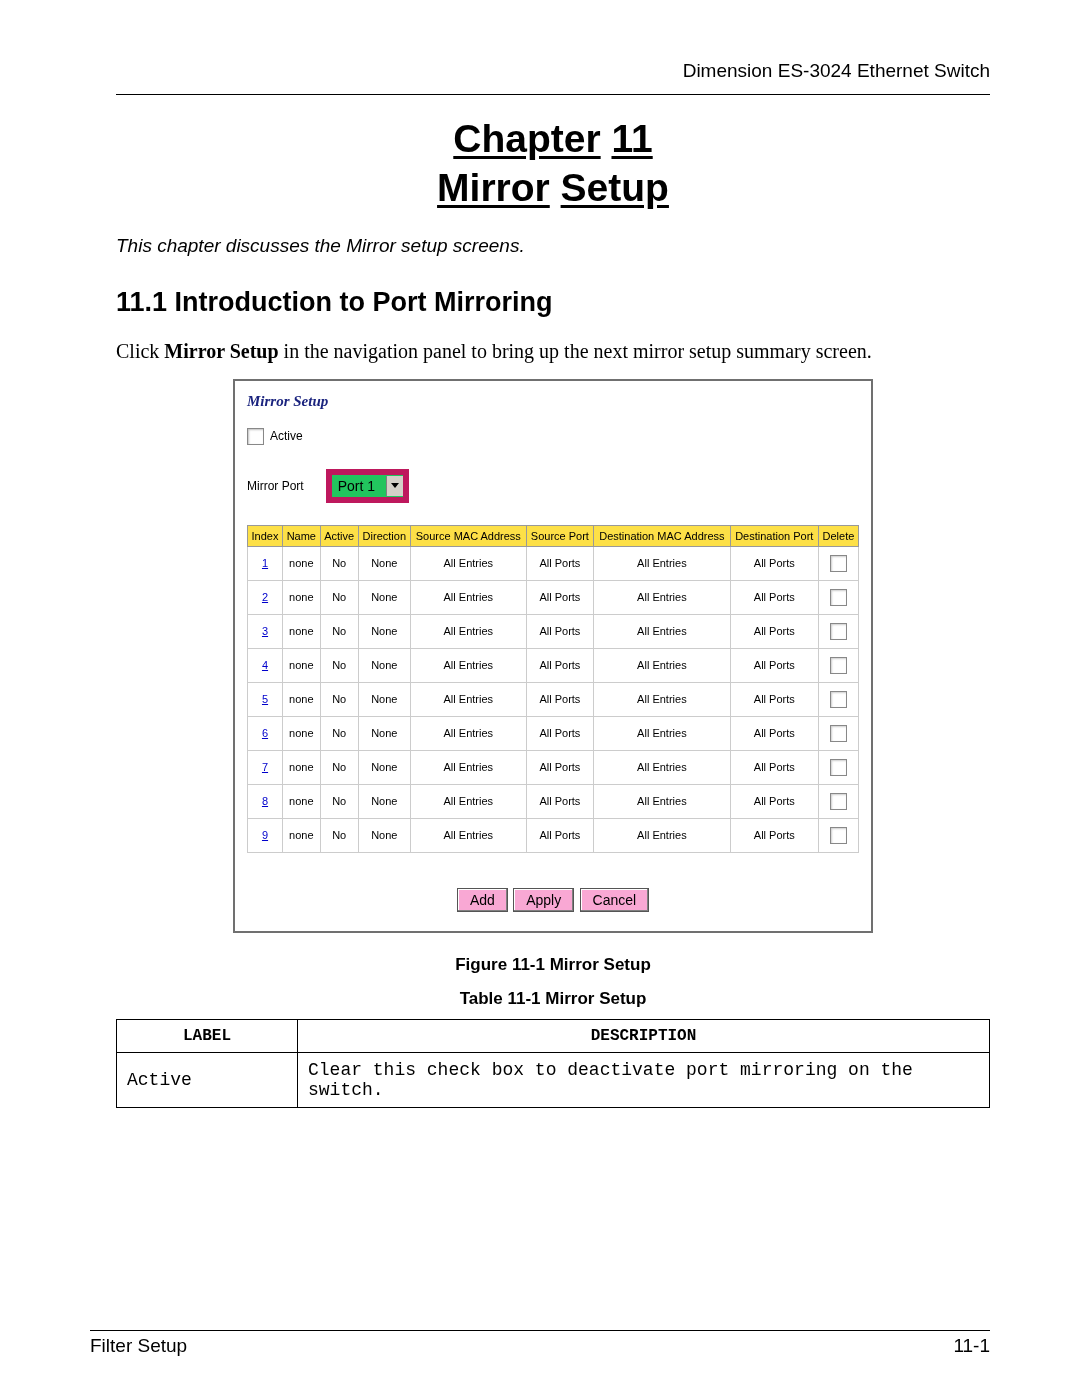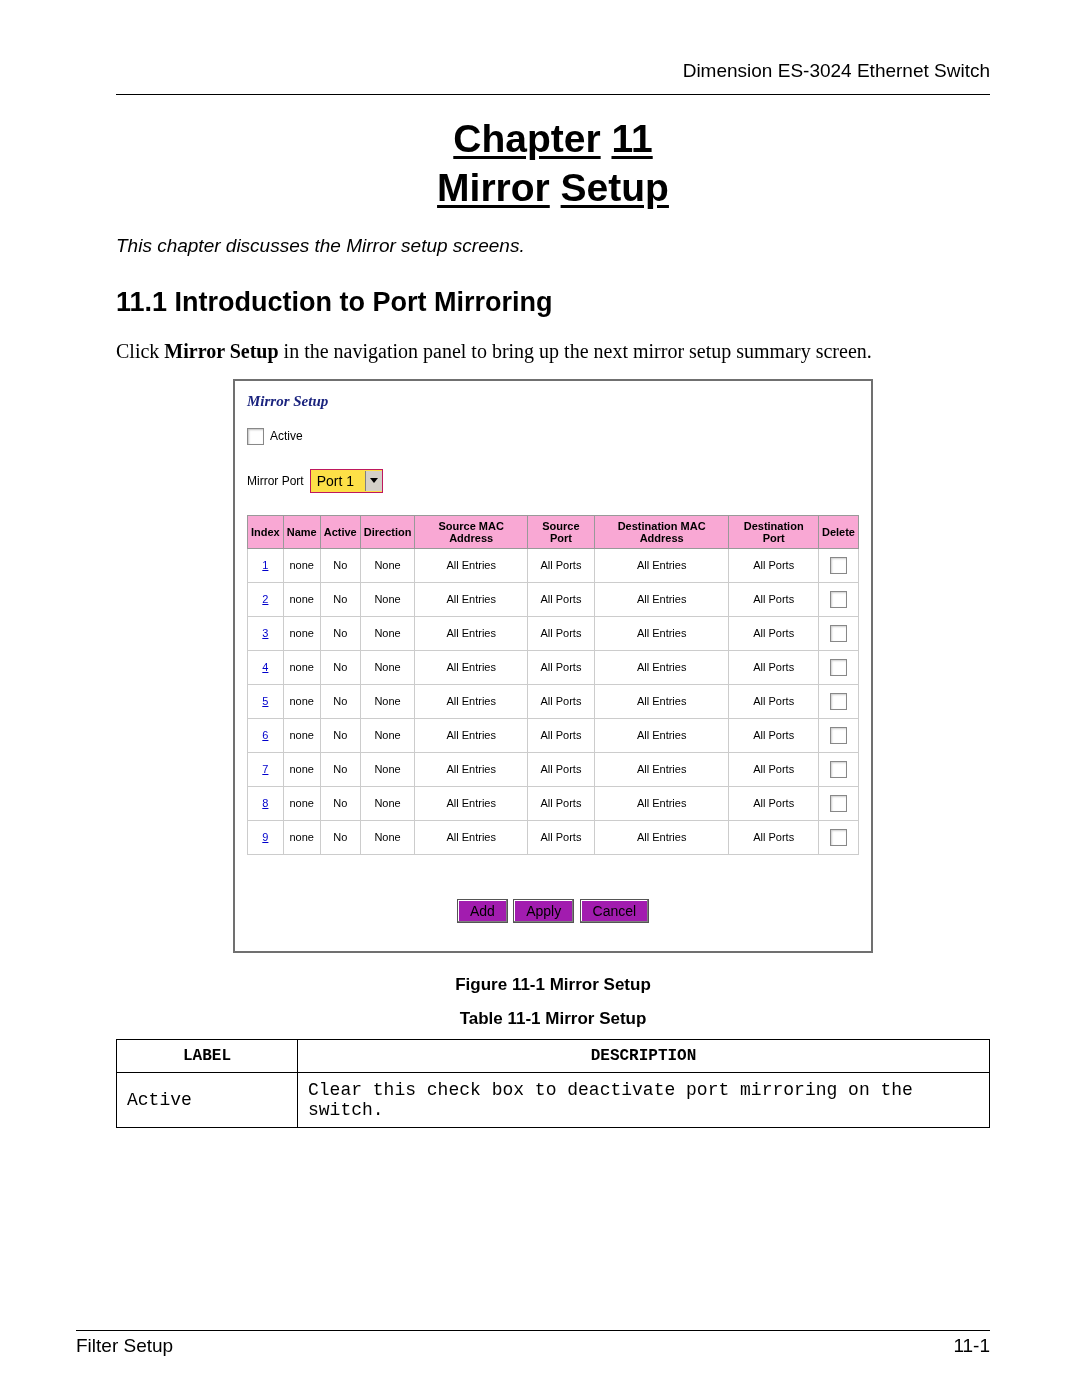--- a/index.html
+++ b/index.html
@@ -87,29 +87,29 @@
   .checkbox {
     width: 15px;
     height: 15px;
     border: 1px solid #888;
     background: #fff;
     box-shadow: inset 1px 1px 2px rgba(0,0,0,0.25);
   }
   .mirror-port-row {
     display: flex;
     align-items: center;
-    gap: 6px;
+    gap: 22px;
     margin-bottom: 22px;
     font-size: 12px;
   }
   .select-box {
     display: inline-flex;
     align-items: center;
-    border: 1px solid #be185d;
-    background: #fde047;
+    border: 6px solid #be185d;
+    background: #22c55e;
     height: 22px;
     font-size: 14px;
     font-family: Arial, sans-serif;
   }
   .select-box .sel-text {
     padding: 0 6px;
     min-width: 42px;
   }
   .select-box .sel-btn {
     width: 16px;
@@ -125,24 +125,24 @@
     border-left: 4px solid transparent;
     border-right: 4px solid transparent;
     border-top: 5px solid #000;
   }
   table.mirror-table {
     border-collapse: collapse;
     width: 100%;
     font-size: 11px;
   }
   table.mirror-table th {
-    background: #f9a8d4;
+    background: #fde047;
     border: 1px solid #999;
     padding: 4px 3px;
-    font-weight: bold;
+    font-weight: normal;
     text-align: center;
   }
   table.mirror-table td {
     border: 1px solid #ccc;
     padding: 8px 4px;
     text-align: center;
     font-size: 11px;
   }
   .index-link {
     color: #0000cc;
@@ -155,26 +155,26 @@
     margin: 0 auto;
     box-shadow: inset 1px 1px 2px rgba(0,0,0,0.2);
   }
   .btn-row {
     text-align: center;
     margin-top: 28px;
   }
   .win-btn {
     display: inline-block;
     border: 1px solid #555;
-    background: #a21caf;
+    background: #f9a8d4;
     padding: 3px 12px;
     font-size: 14px;
     font-family: Arial, sans-serif;
     box-shadow: inset -1px -1px 0 #808080, inset 1px 1px 0 #fff;
-    margin: 16px 1px;
+    margin: 7px 1px;
   }
   .figure-caption {
     text-align: center;
     font-weight: bold;
     font-size: 17px;
     margin-top: 22px;
     font-family: Arial, Helvetica, sans-serif;
   }
   .table-caption {
     text-align: center;
@@ -198,21 +198,21 @@
     font-size: 16px;
   }
   table.desc-table td {
     border: 1px solid #000;
     padding: 7px 10px;
     font-size: 18px;
     text-align: left;
   }
   .footer {
     position: absolute;
-    left: 76px;
+    left: 90px;
     right: 90px;
     bottom: 40px;
   }
   .footer-line {
     border-top: 1px solid #000;
     margin-bottom: 4px;
   }
   .footer-row {
     display: flex;
     justify-content: space-between;

